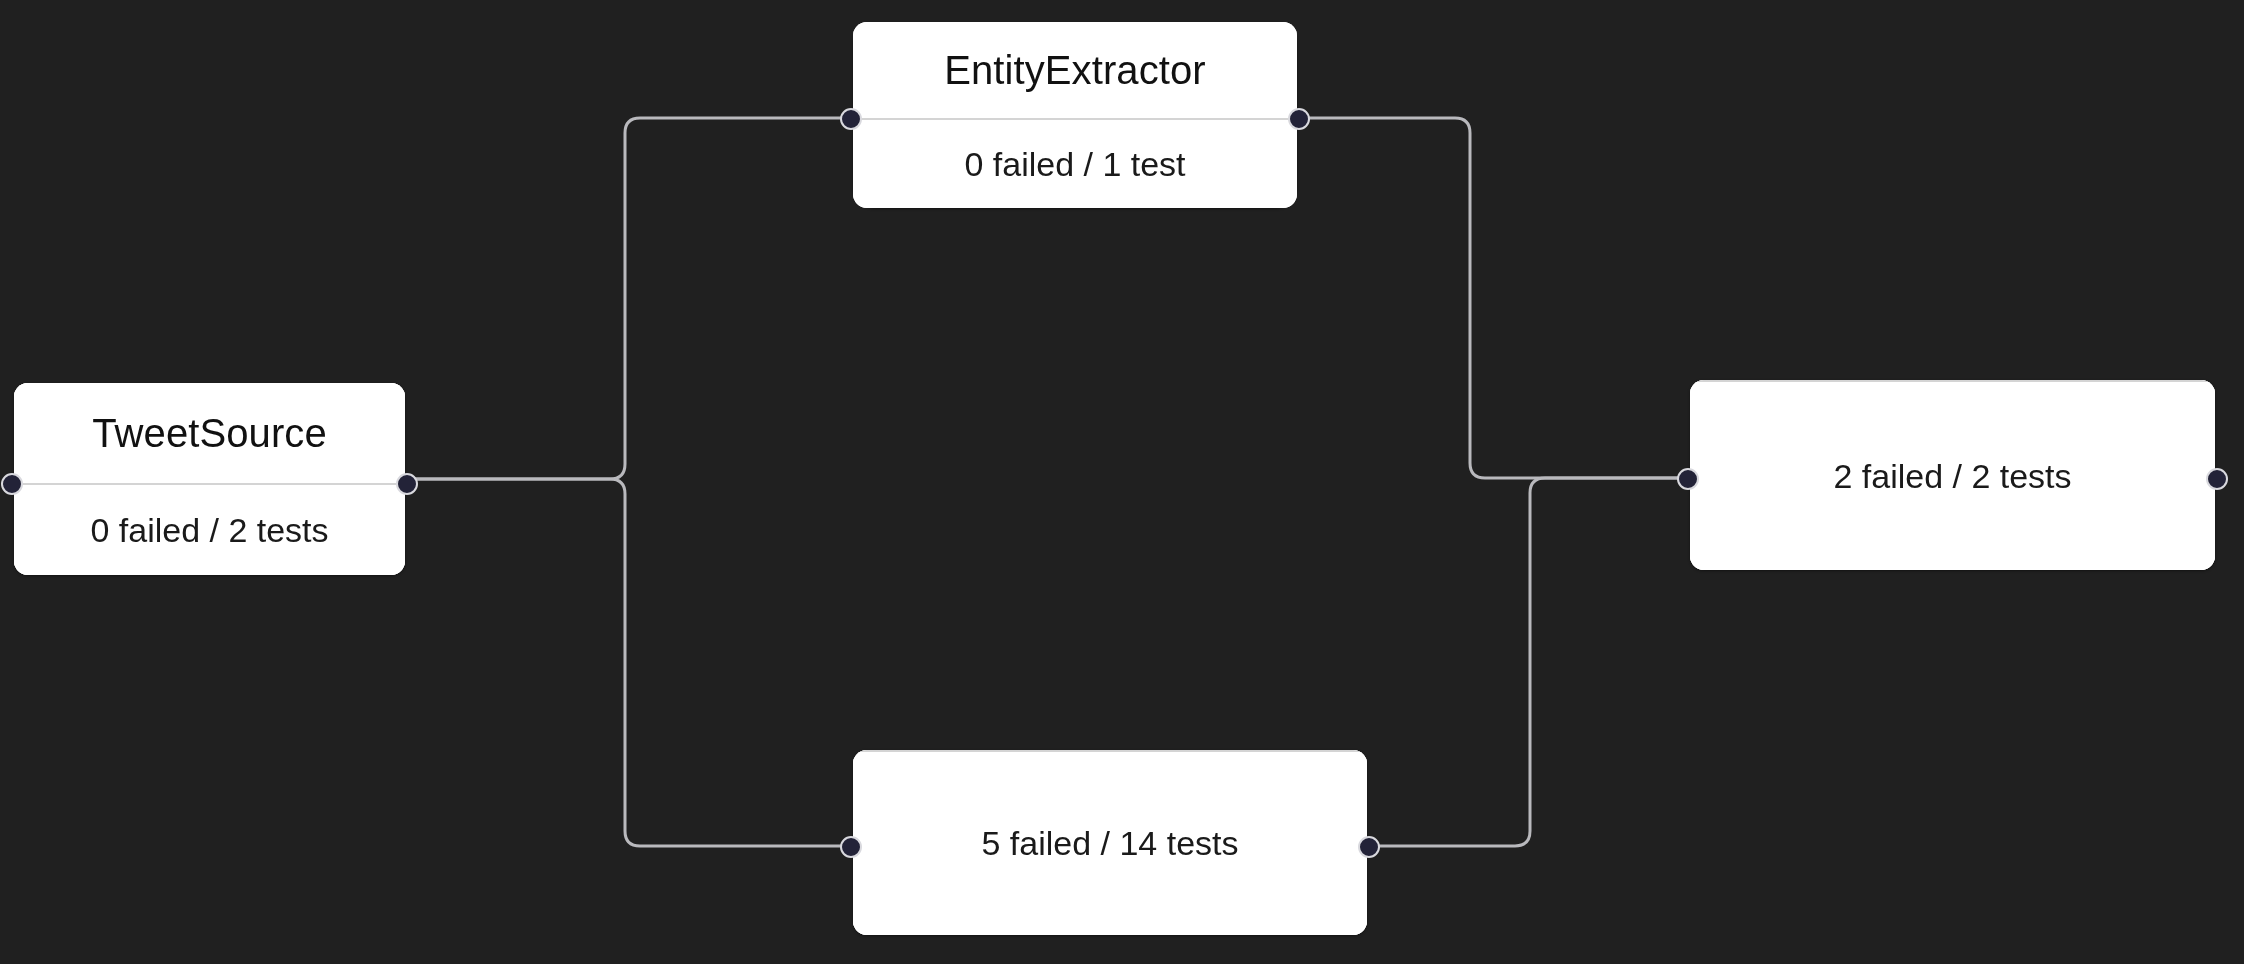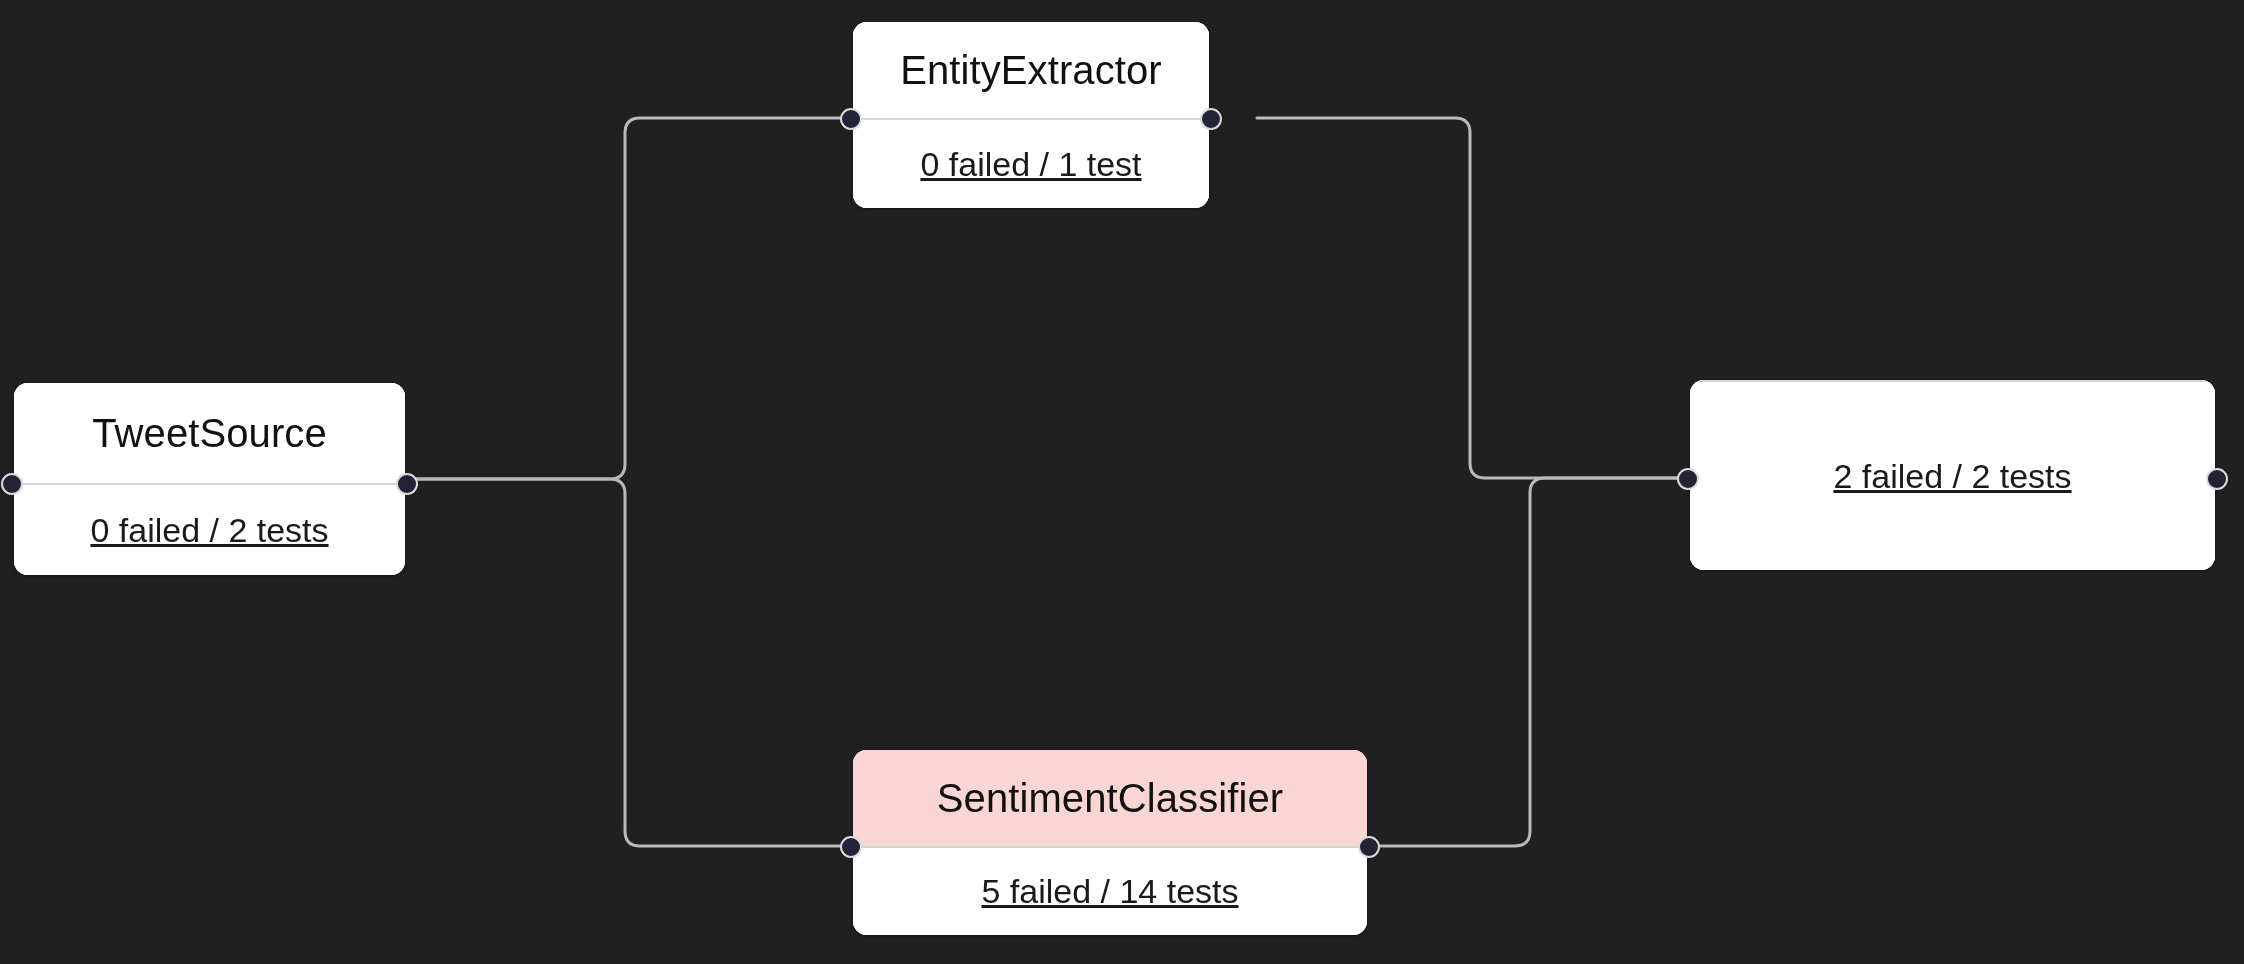--- a/index.html
+++ b/index.html
@@ -73,21 +73,20 @@
   .node-footer {
     flex: 1 1 auto;
     display: flex;
     align-items: center;
     justify-content: center;
     background: #ffffff;
     color: #1a1a1a;
     font-size: 34px;
     padding: 0 14px;
     white-space: nowrap;
-    text-decoration: underline;
   }
 
   
   .handle {
     position: absolute;
     width: 22px;
     height: 22px;
     border-radius: 50%;
     background: #232338;
     border: 2px solid #d9d9de;
@@ -112,32 +111,31 @@
   <div id="nodes">
       <div class="node" style="left: 14px; top: 383px; width: 391px; height: 192px; text-align: center;">
         <div class="node-inner">
           <div class="node-header" style="height: 100px; background: rgb(255, 255, 255);">TweetSource</div>
           <div class="node-divider" style="background: rgb(212, 212, 212);"></div>
           <div class="node-footer">0 failed / 2 tests</div>
         </div>
         <div class="handle left" style="top: 101px; margin-top: -11px; background: rgb(35, 35, 56); border-color: rgb(217, 217, 222);"></div>
         <div class="handle right" style="top: 101px; margin-top: -11px; background: rgb(35, 35, 56); border-color: rgb(217, 217, 222);"></div>
       </div>
-      <div class="node" style="left: 853px; top: 22px; width: 356px; height: 186px;">
+      <div class="node" style="left: 853px; top: 22px; width: 444px; height: 186px; border-radius: 23px;">
         <div class="node-inner">
           <div class="node-header" style="height: 96px; background: rgb(255, 255, 255);">EntityExtractor</div>
           <div class="node-divider" style="background: rgb(212, 212, 212);"></div>
           <div class="node-footer">0 failed / 1 test</div>
         </div>
         <div class="handle left" style="top: 97px; margin-top: -11px; background: rgb(35, 35, 56); border-color: rgb(217, 217, 222);"></div>
         <div class="handle right" style="top: 97px; margin-top: -11px; background: rgb(35, 35, 56); border-color: rgb(217, 217, 222);"></div>
       </div>
       <div class="node fail" style="left: 853px; top: 750px; width: 514px; height: 185px;">
         <div class="node-inner">
-          <div class="node-header" style="height: 96px; background: rgb(249, 213, 211);">SentimentClassifier</div>
           <div class="node-divider" style="background: rgb(212, 212, 212);"></div>
           <div class="node-footer">5 failed / 14 tests</div>
         </div>
         <div class="handle left" style="top: 97px; margin-top: -11px; background: rgb(35, 35, 56); border-color: rgb(217, 217, 222);"></div>
         <div class="handle right" style="top: 97px; margin-top: -11px; background: rgb(35, 35, 56); border-color: rgb(217, 217, 222);"></div>
       </div>
       <div class="node fail" style="left: 1690px; top: 380px; width: 525px; height: 190px;">
         <div class="node-inner">
           <div class="node-divider" style="background: rgb(212, 212, 212);"></div>
           <div class="node-footer">2 failed / 2 tests</div>

